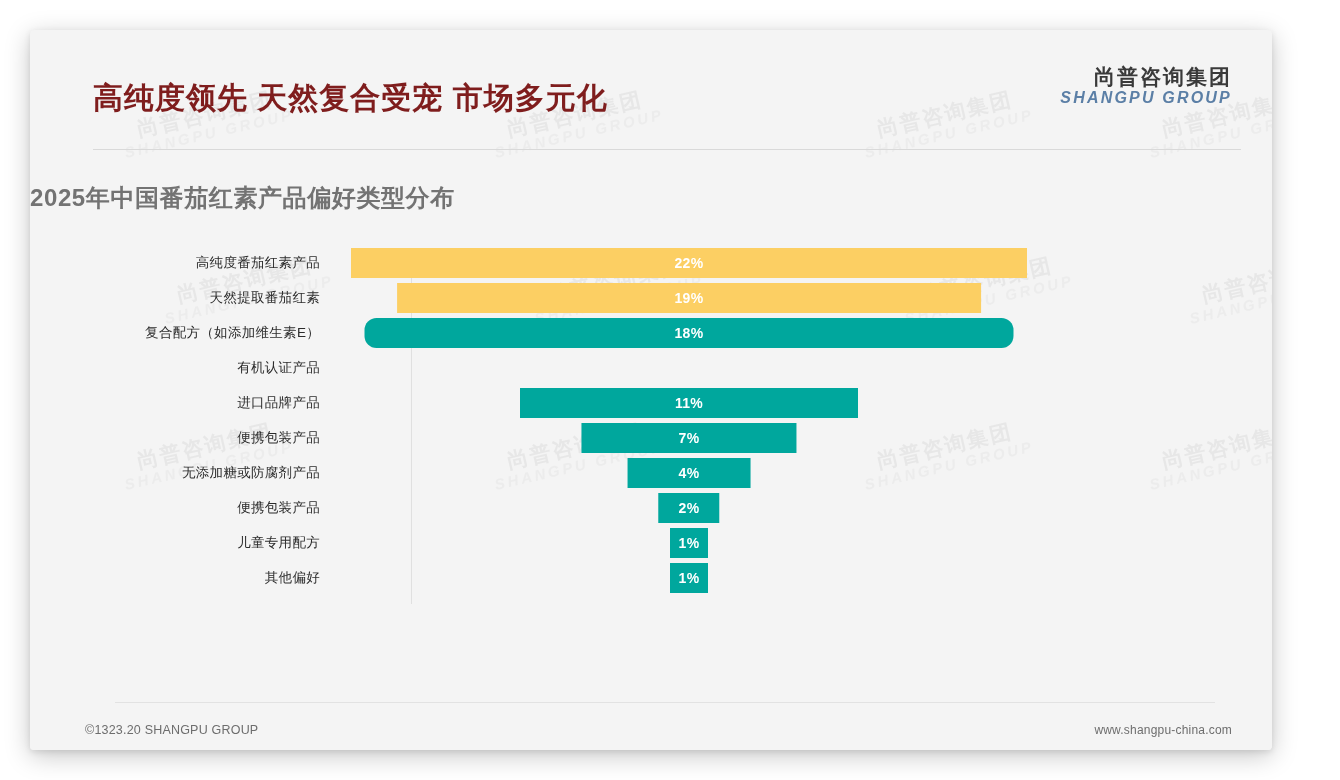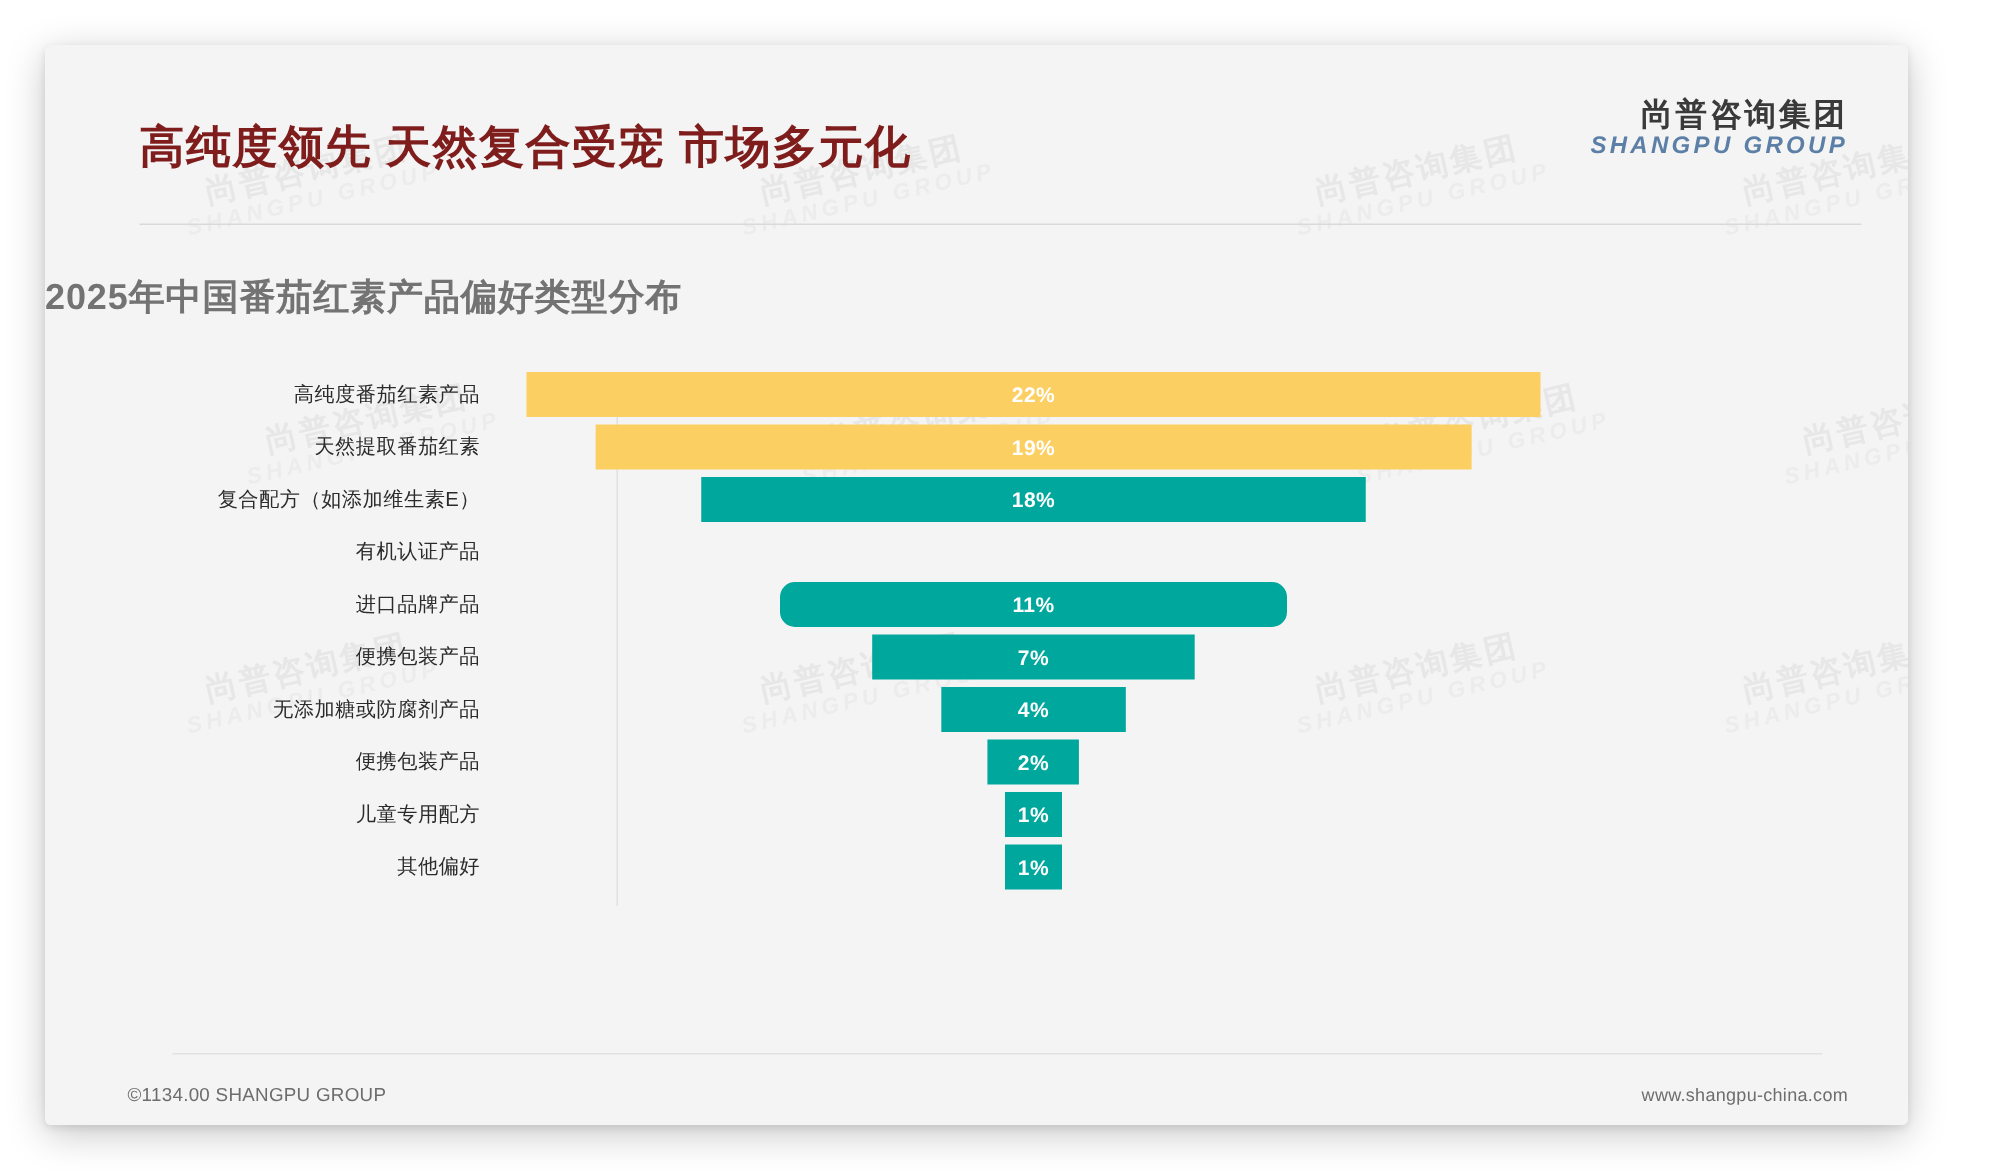--- a/index.html
+++ b/index.html
@@ -284,30 +284,30 @@
             </div>
           </div>
           <div class="funnel-row">
             <div class="cat-label">天然提取番茄红素</div>
             <div class="bar" style="width: 583.818px; background: rgb(252, 207, 99);">
               <span class="bar-value">19%</span>
             </div>
           </div>
           <div class="funnel-row">
             <div class="cat-label">复合配方（如添加维生素E）</div>
-            <div class="bar" style="width: 443px; background: rgb(0, 167, 157);">
+            <div class="bar" style="width: 649px; background: rgb(0, 167, 157); border-radius: 12px;">
               <span class="bar-value">18%</span>
             </div>
           </div>
           <div class="funnel-row">
             <div class="cat-label">有机认证产品</div>
           </div>
           <div class="funnel-row">
             <div class="cat-label">进口品牌产品</div>
-            <div class="bar" style="width: 338px; background: rgb(0, 167, 157); border-radius: 10px;">
+            <div class="bar" style="width: 338px; background: rgb(0, 167, 157);">
               <span class="bar-value">11%</span>
             </div>
           </div>
           <div class="funnel-row">
             <div class="cat-label">便携包装产品</div>
             <div class="bar" style="width: 215.091px; background: rgb(0, 167, 157);">
               <span class="bar-value">7%</span>
             </div>
           </div>
           <div class="funnel-row">
@@ -335,17 +335,17 @@
             </div>
           </div>
         </div>
     </div>
   </div>
 
   <div id="footnote-divider"></div>
   <div id="footnote">样本：番茄红素行业市场调研样本量N=1365，于2025年10月通过尚普咨询调研获得</div>
   <div id="footer-accent"></div>
   <div id="footer-bar">
-    <div id="footer-copyright">©1134.00 SHANGPU GROUP</div>
+    <div id="footer-copyright">©1323.20 SHANGPU GROUP</div>
     <div id="footer-url">www.shangpu-china.com</div>
   </div>
 
 </div>
 
 </body></html>

